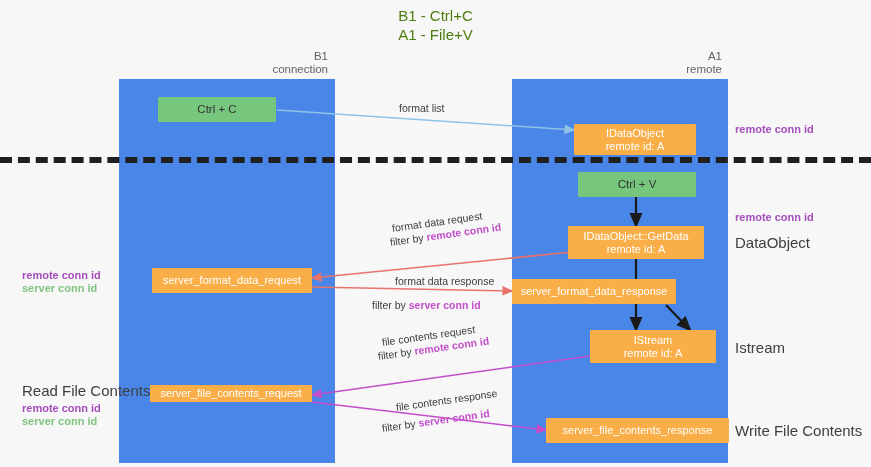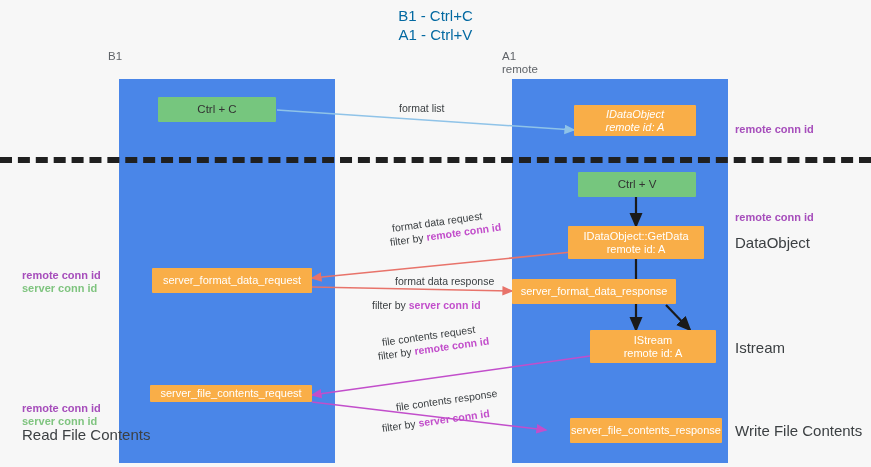--- a/index.html
+++ b/index.html
@@ -15,29 +15,29 @@
     font-family: "Liberation Sans", sans-serif;
     overflow: hidden;
   }
   .abs { position: absolute; }
 
   
   #title {
     left: 0; top: 6px; width: 871px;
     text-align: center;
     font-size: 15px;
-    color: #0369a1;
+    color: #4d7c0f;
     line-height: 19px;
   }
 
   
   .col-header {
     font-size: 11.5px;
     color: #5f6368;
-    text-align: left;
+    text-align: right;
     line-height: 13px;
     width: 220px;
   }
 
   
   .lane {
     background: #4a86e8;
   }
 
   
@@ -92,25 +92,26 @@
     pointer-events: none;
   }
 </style>
 </head>
 <body>
 
 <div id="stage">
 
   <div id="title" class="abs">
     <div>B1 - Ctrl+C</div>
-    <div>A1 - Ctrl+V</div>
+    <div>A1 - File+V</div>
   </div>
 
   <div class="abs col-header" style="left:108px; top:50px;">
     <div>B1</div>
+    <div>connection</div>
   </div>
   <div class="abs col-header" style="left:502px; top:50px;">
     <div>A1</div>
     <div>remote</div>
   </div>
 
   <div class="abs lane" style="left:119px; top:79px; width:216px; height:384px;"></div>
   <div class="abs lane" style="left:512px; top:79px; width:216px; height:384px;"></div>
 
   <div id="divider" class="abs"></div>
@@ -143,21 +144,21 @@
 
     <path d="M666,305 L690,330" stroke="#1a1a1a" stroke-width="2.2" fill="none" marker-end="url(#ah-black)"></path>
 
     <path d="M590,356 L312,395" stroke="#c24ecb" stroke-width="1.6" fill="none" marker-end="url(#ah-magenta)"></path>
 
     <path d="M312,402 L546,430" stroke="#c24ecb" stroke-width="1.6" fill="none" marker-end="url(#ah-magenta)"></path>
   </svg>
 
   <div class="abs box green" style="left:158px; top:97px; width:118px; height:25px;">Ctrl + C</div>
 
-  <div class="abs box orange" style="left:574px; top:105px; width:122px; height:31px;font-style:italic;">
+  <div class="abs box orange" style="left:574px; top:124px; width:122px; height:31px;">
     <div>IDataObject</div>
     <div>remote id: A</div>
   </div>
 
   <div class="abs box green" style="left:578px; top:172px; width:118px; height:25px;">Ctrl + V</div>
 
   <div class="abs box orange" style="left:568px; top:226px; width:136px; height:33px;">
     <div>IDataObject::GetData</div>
     <div>remote id: A</div>
   </div>
@@ -166,21 +167,21 @@
 
   <div class="abs box orange" style="left:512px; top:279px; width:164px; height:25px;">server_format_data_response</div>
 
   <div class="abs box orange" style="left:590px; top:330px; width:126px; height:33px;">
     <div>IStream</div>
     <div>remote id: A</div>
   </div>
 
   <div class="abs box orange" style="left:150px; top:385px; width:162px; height:17px;">server_file_contents_request</div>
 
-  <div class="abs box orange" style="left:546px; top:418px; width:152px; height:25px;margin-left:24px;">server_file_contents_response</div>
+  <div class="abs box orange" style="left:546px; top:418px; width:183px; height:25px;">server_file_contents_response</div>
 
   <div class="abs edge-label" style="left:399px; top:101px;">format list</div>
 
   <div class="abs edge-label rot-up" style="left:392px; top:221px;">format data request</div>
   <div class="abs edge-label rot-up" style="left:390px; top:235px;">
     <span>filter by </span><span class="hl-purple">remote conn id</span>
   </div>
 
   <div class="abs edge-label" style="left:395px; top:274px;">format data response</div>
   <div class="abs edge-label" style="left:372px; top:298px;">
@@ -203,17 +204,17 @@
 
   <div class="abs annot plain" style="left:735px; top:236px;">DataObject</div>
 
   <div class="abs annot plain" style="left:735px; top:341px;">Istream</div>
 
   <div class="abs annot plain" style="left:735px; top:424px;">Write File Contents</div>
 
   <div class="abs annot purple" style="left:22px; top:269px;">remote conn id</div>
   <div class="abs annot green" style="left:22px; top:282px;">server conn id</div>
 
-  <div class="abs annot plain" style="left:22px; top:384px;margin-top:44px;">Read File Contents</div>
+  <div class="abs annot plain" style="left:22px; top:384px;">Read File Contents</div>
   <div class="abs annot purple" style="left:22px; top:402px;">remote conn id</div>
   <div class="abs annot green" style="left:22px; top:415px;">server conn id</div>
 
 </div>
 
 </body></html>

